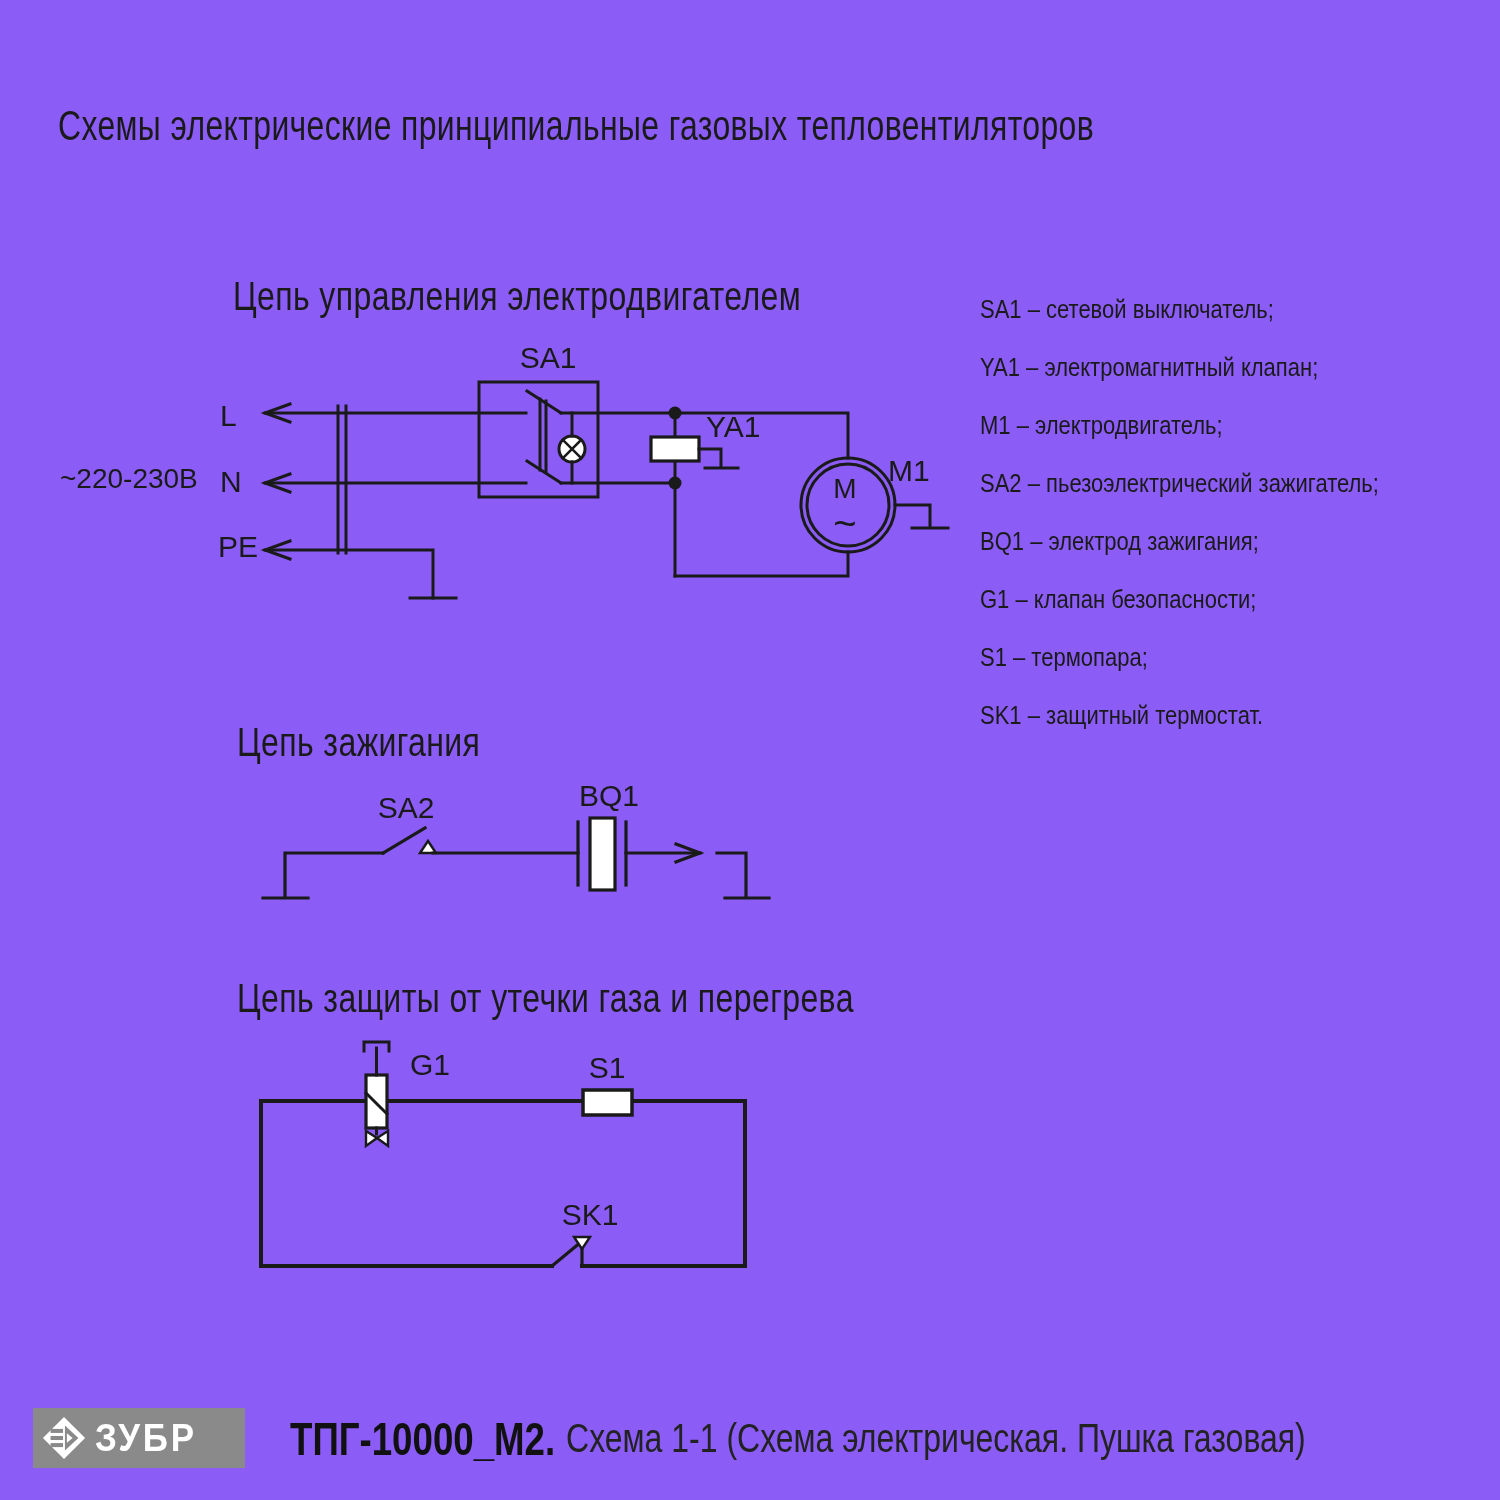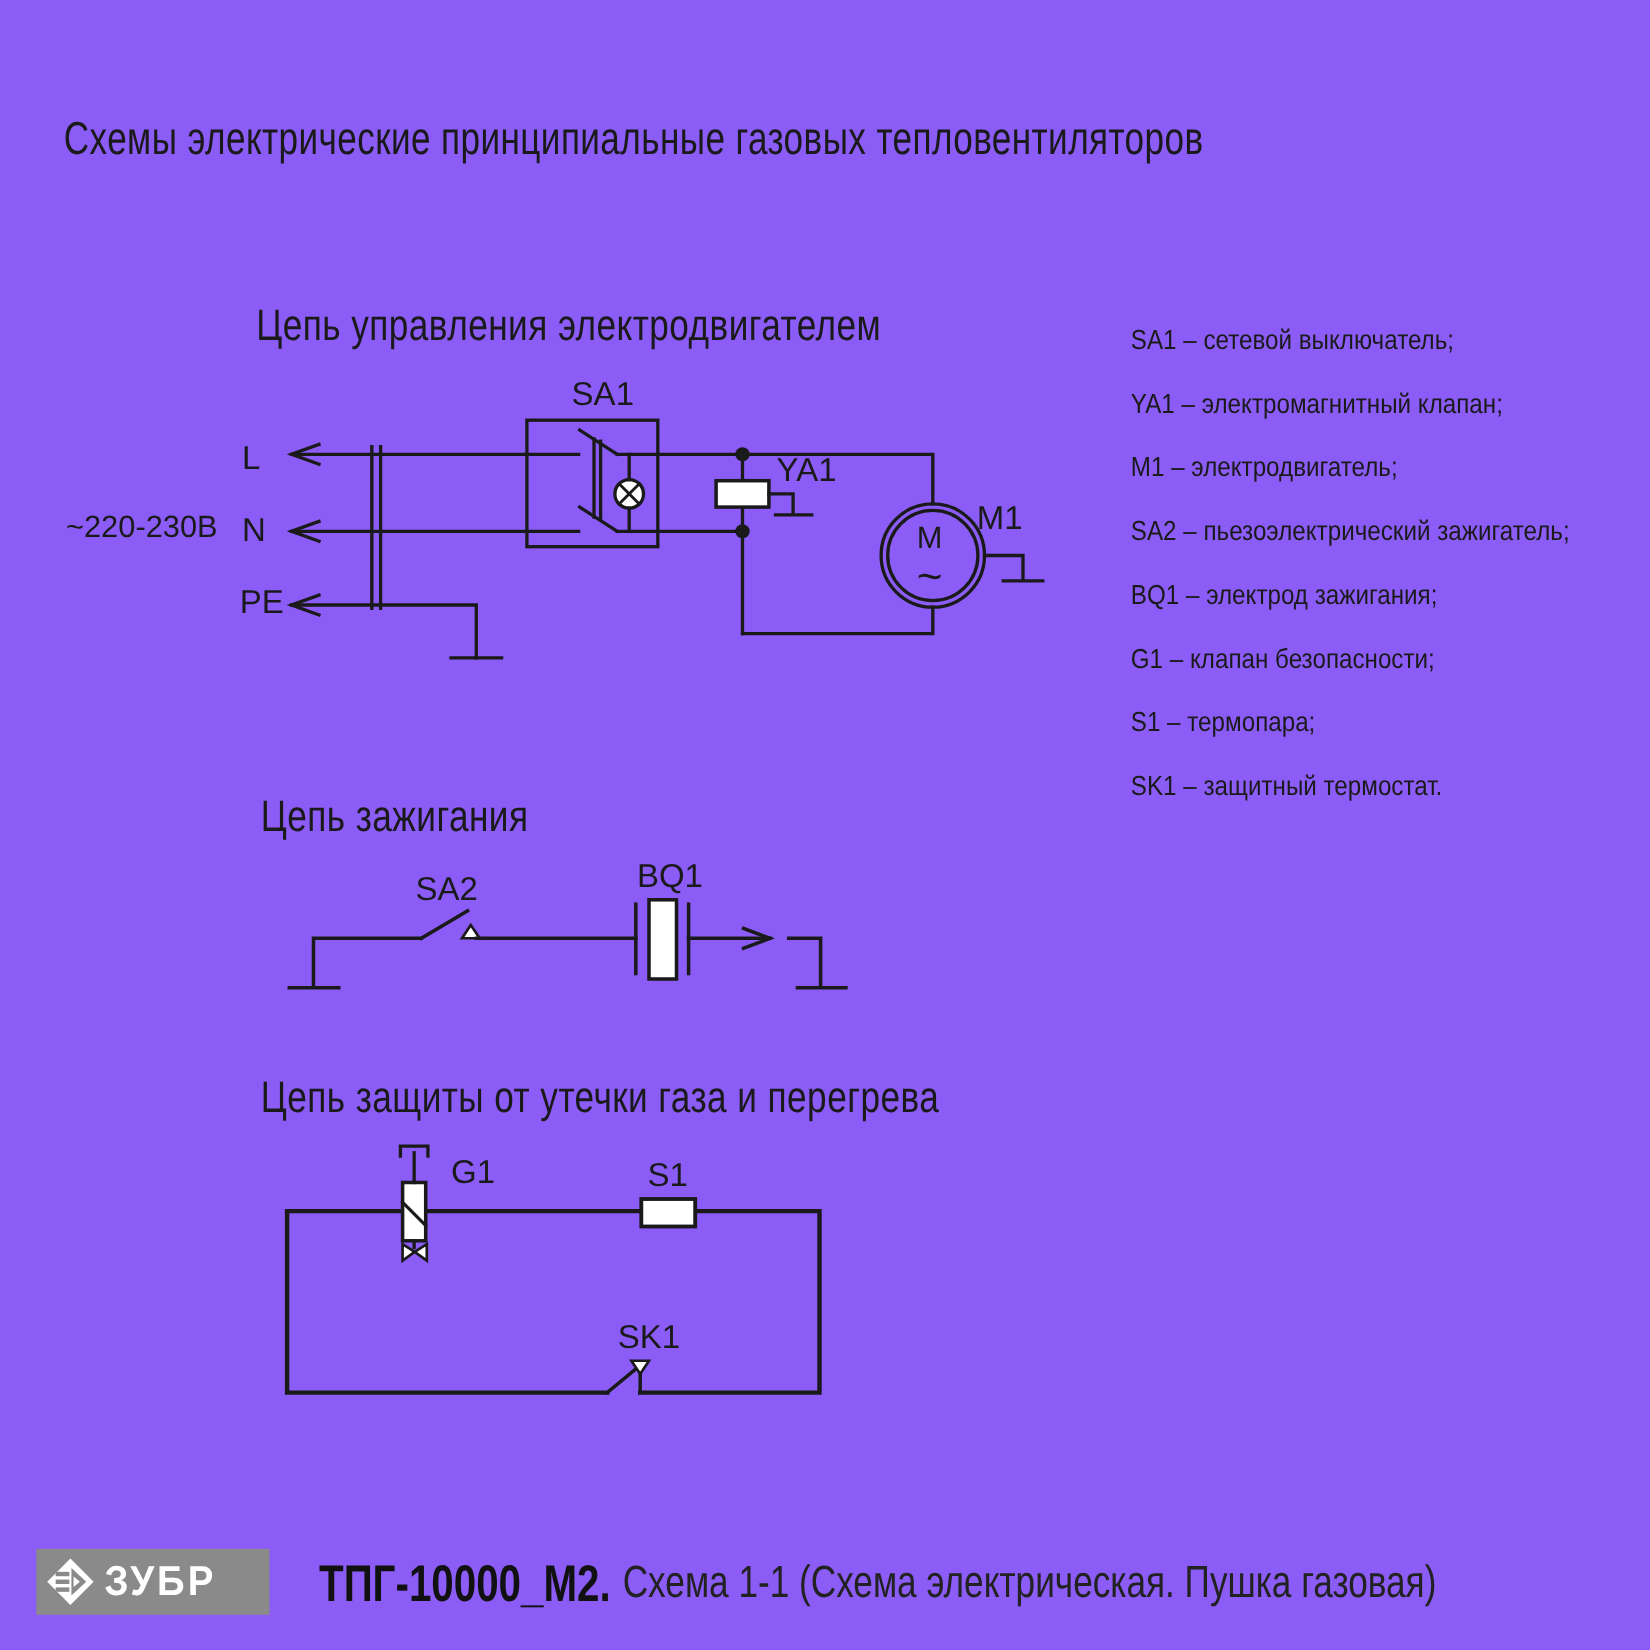--- a/index.html
+++ b/index.html
@@ -11,21 +11,21 @@
     position:absolute;left:58px;top:102px;font-size:42px;font-weight:500;
     white-space:nowrap;transform:scaleX(0.76);transform-origin:left top;letter-spacing:0.5px;
   }
   .section-title{
     position:absolute;font-size:40px;font-weight:500;white-space:nowrap;
     transform:scaleX(0.80);transform-origin:left top;letter-spacing:0.5px;
   }
   .schematic{position:absolute;left:0;top:0;}
   .schematic text{font-family:"Liberation Sans", sans-serif;fill:#1a1a1a;}
   .lbl{font-size:30px;}
-  .legend{position:absolute;left:1028px;top:280px;width:470px;}
+  .legend{position:absolute;left:980px;top:280px;width:470px;}
   .legend-item{
     height:58px;line-height:58px;font-size:25px;white-space:nowrap;
     transform:scaleX(0.88);transform-origin:left top;
   }
   .footer{position:absolute;left:0px;top:1400px;width:1204px;height:80px;}
   .brand-box{
     position:absolute;left:33px;top:8px;width:212px;height:60px;background:#8a8a8a;
     display:flex;align-items:center;
   }
   .brand-mark{margin-left:8px;width:46px;height:46px;}

